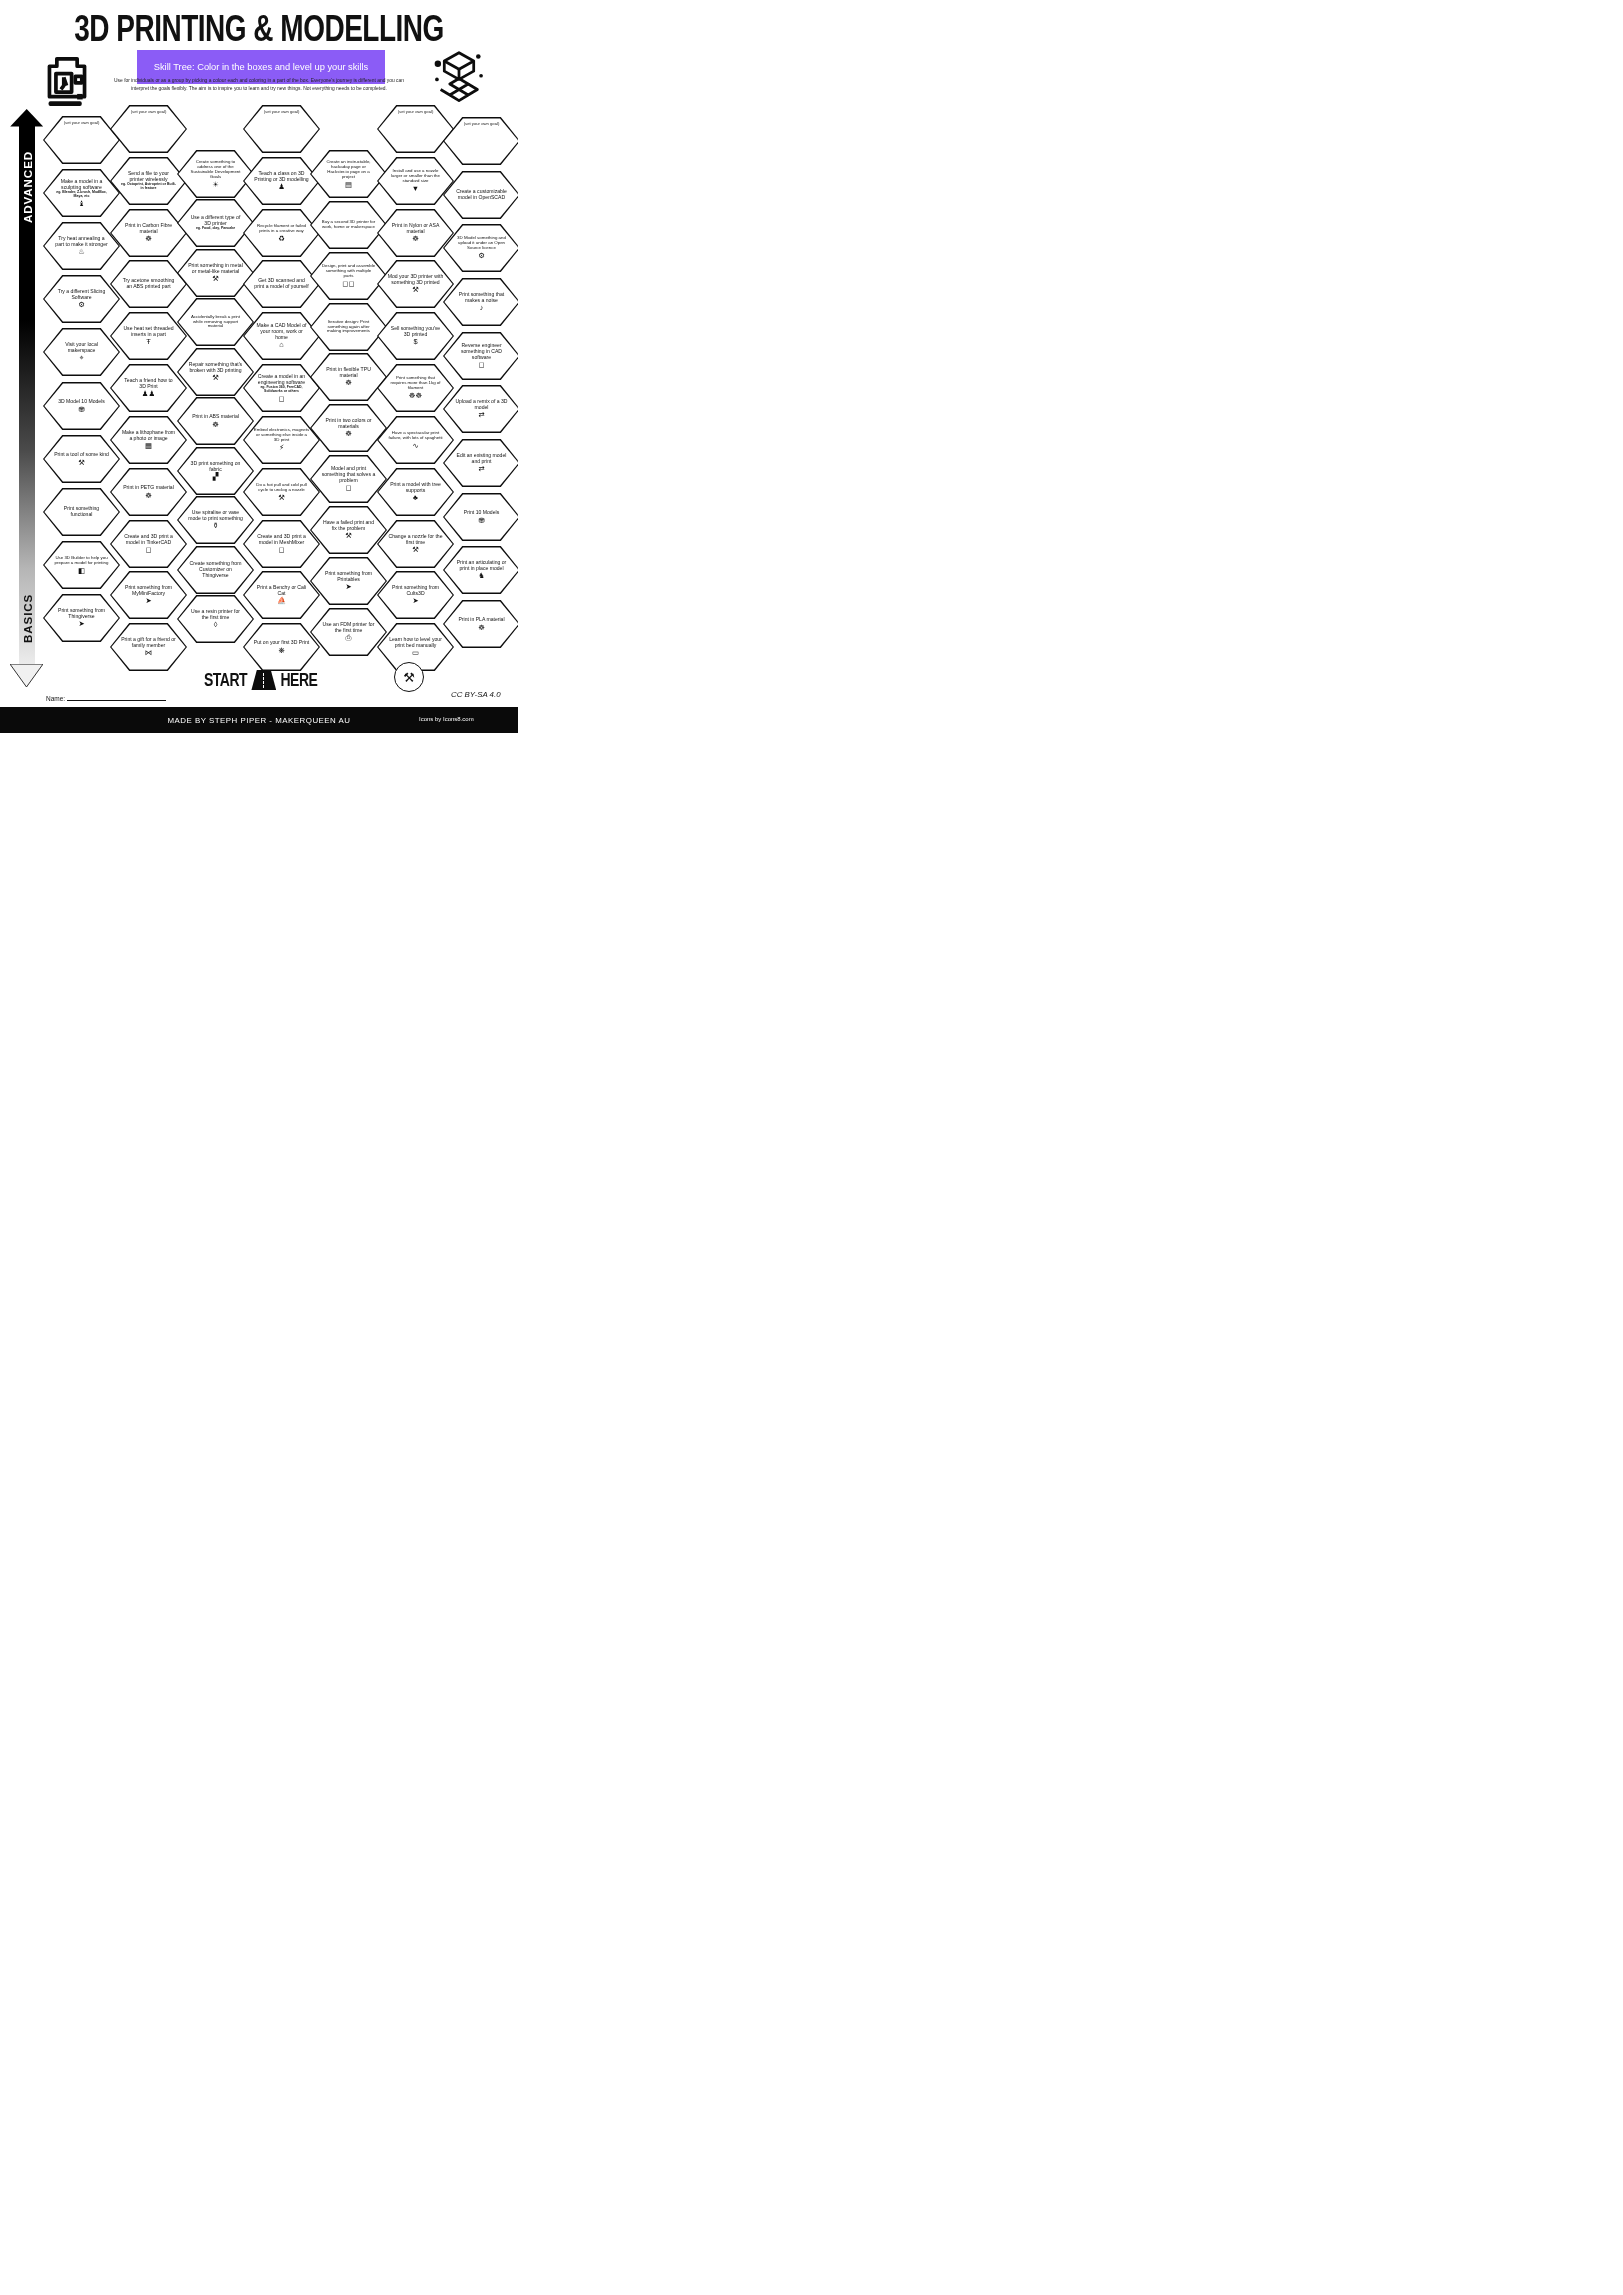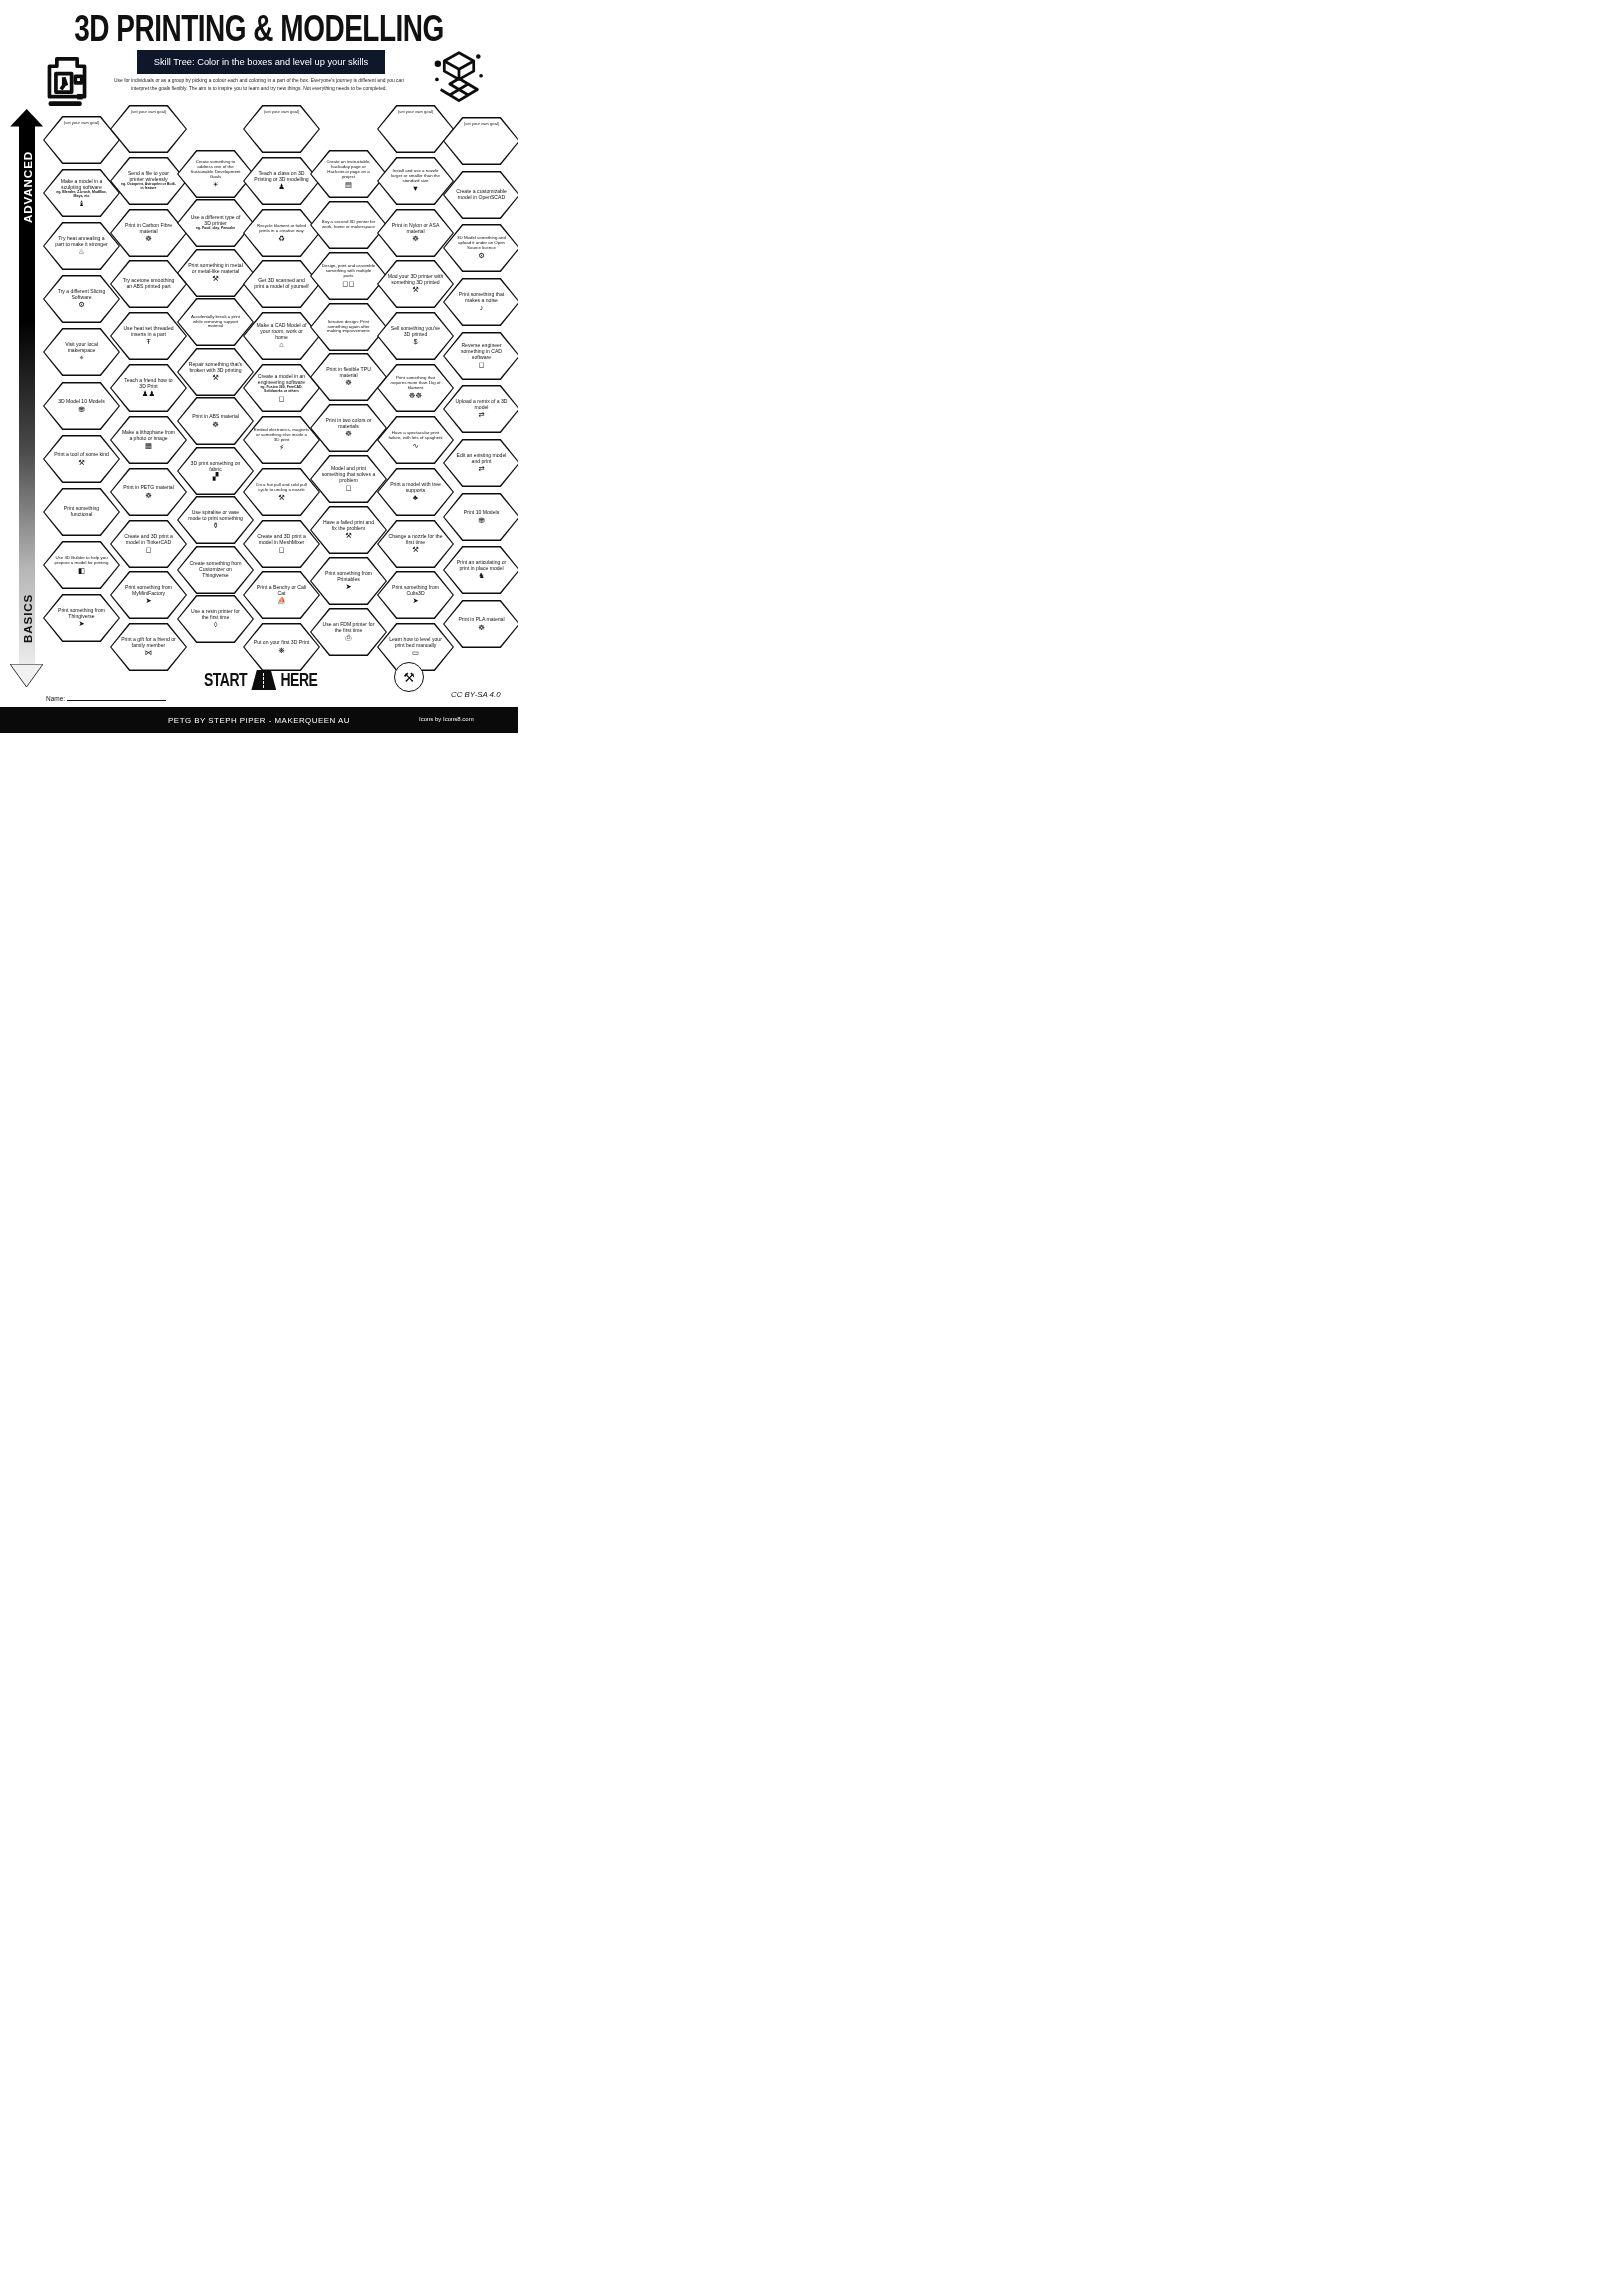--- a/index.html
+++ b/index.html
@@ -8,21 +8,21 @@
     font-family:"Liberation Sans","DejaVu Sans",sans-serif;color:#111;
     overflow:hidden;
   }
   
   .page-title{
     position:absolute;left:0;top:8.3px;width:518px;text-align:center;
     font-size:28px;font-weight:900;letter-spacing:-0.5px;white-space:nowrap;
     transform:scaleY(1.32);transform-origin:top center;
   }
   .subtitle-bar{
-    position:absolute;left:137px;top:50px;width:248px;height:24px;background:#0f172a;
+    position:absolute;left:137px;top:50px;width:248px;height:34px;background:#8b5cf6;
     display:flex;align-items:center;justify-content:center;
   }
   .subtitle-bar span{color:#fff;font-size:9.3px;font-weight:400;}
   .intro{
     position:absolute;left:111px;top:77px;width:296px;text-align:center;
     font-size:4.9px;line-height:1.55;color:#222;
   }
   .corner-logo{position:absolute;}
   
   .level-arrow{position:absolute;left:0;top:0;}
@@ -729,16 +729,16 @@
     </div>
   <span class="start-word">HERE</span>
 </div>
 
 <div class="name-row">
   <span>Name:</span><span class="name-line"></span>
 </div>
 <div class="license">CC BY-SA 4.0</div>
 <div class="cc-logo">⚒</div>
 <div class="footer-bar">
-  <span class="footer-credit">PETG BY STEPH PIPER  -  MAKERQUEEN AU</span>
+  <span class="footer-credit">MADE BY STEPH PIPER  -  MAKERQUEEN AU</span>
 </div>
 <div class="icons-credit">Icons by Icons8.com</div>
 
 
 </body></html>

